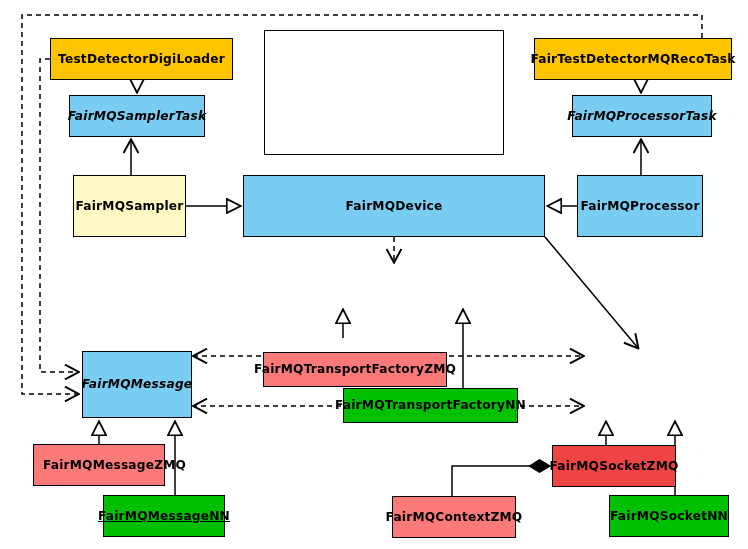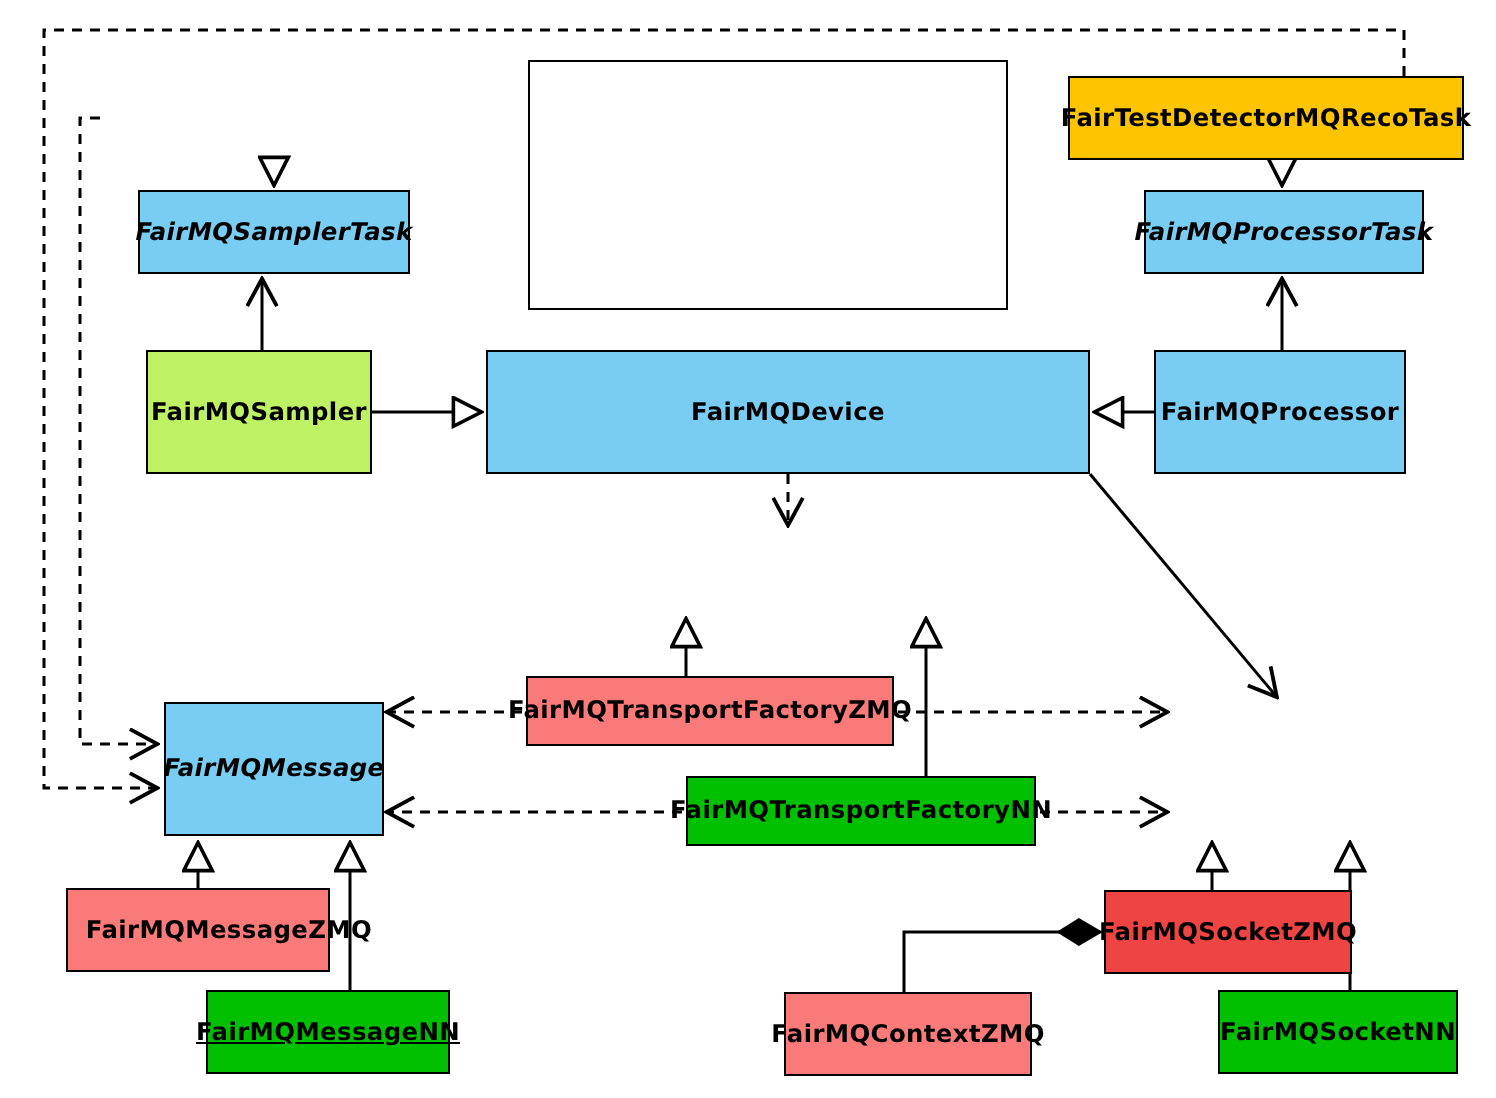--- a/index.html
+++ b/index.html
@@ -124,35 +124,36 @@
     </g>
   </svg>
 
   <div class="legend-box" style="left:264px; top:30px; width:240px; height:125px;"></div>
 
   <div class="legend-row" style="left:273px; top:36px; width:222px; height:20px; background:#FFC400;">user code</div>
   <div class="legend-row" style="left:273px; top:66px; width:222px; height:20px; background:#79CDF2;">framework</div>
   <div class="legend-row" style="left:273px; top:95px; width:222px; height:20px; background:#FA7A7A;">zeromq transport implementation</div>
   <div class="legend-row" style="left:273px; top:124px; width:222px; height:20px; background:#00C000;">nanomsg transport implementation</div>
 
+  <div class="node" style="left:50px; top:38px; width:183px; height:42px; background:#FFC400;">TestDetectorDigiLoader</div>
 
   <div class="node" style="left:534px; top:38px; width:198px; height:42px; background:#FFC400;">FairTestDetectorMQRecoTask</div>
 
   <div class="node abstract" style="left:69px; top:95px; width:136px; height:42px; background:#79CDF2;">FairMQSamplerTask</div>
 
   <div class="node abstract" style="left:572px; top:95px; width:140px; height:42px; background:#79CDF2;">FairMQProcessorTask</div>
 
-  <div class="node" style="left:73px; top:175px; width:113px; height:62px; background:#bef264;">FairMQSampler</div>
+  <div class="node" style="left:73px; top:175px; width:113px; height:62px; background:#fef9c3;">FairMQSampler</div>
 
   <div class="node" style="left:243px; top:175px; width:302px; height:62px; background:#79CDF2;">FairMQDevice</div>
 
   <div class="node" style="left:577px; top:175px; width:126px; height:62px; background:#79CDF2;">FairMQProcessor</div>
 
 
-  <div class="node" style="left:263px; top:338px; width:184px; height:35px; background:#FA7A7A;">FairMQTransportFactoryZMQ</div>
+  <div class="node" style="left:263px; top:352px; width:184px; height:35px; background:#FA7A7A;">FairMQTransportFactoryZMQ</div>
 
   <div class="node" style="left:343px; top:388px; width:175px; height:35px; background:#00C000;">FairMQTransportFactoryNN</div>
 
   <div class="node abstract" style="left:82px; top:351px; width:110px; height:67px; background:#79CDF2;">FairMQMessage</div>
 
 
   <div class="node" style="left:33px; top:444px; width:132px; height:42px; background:#FA7A7A;padding-left:31px;">FairMQMessageZMQ</div>
 
   <div class="node" style="left:103px; top:495px; width:122px; height:42px; background:#00C000;text-decoration:underline;">FairMQMessageNN</div>
 

